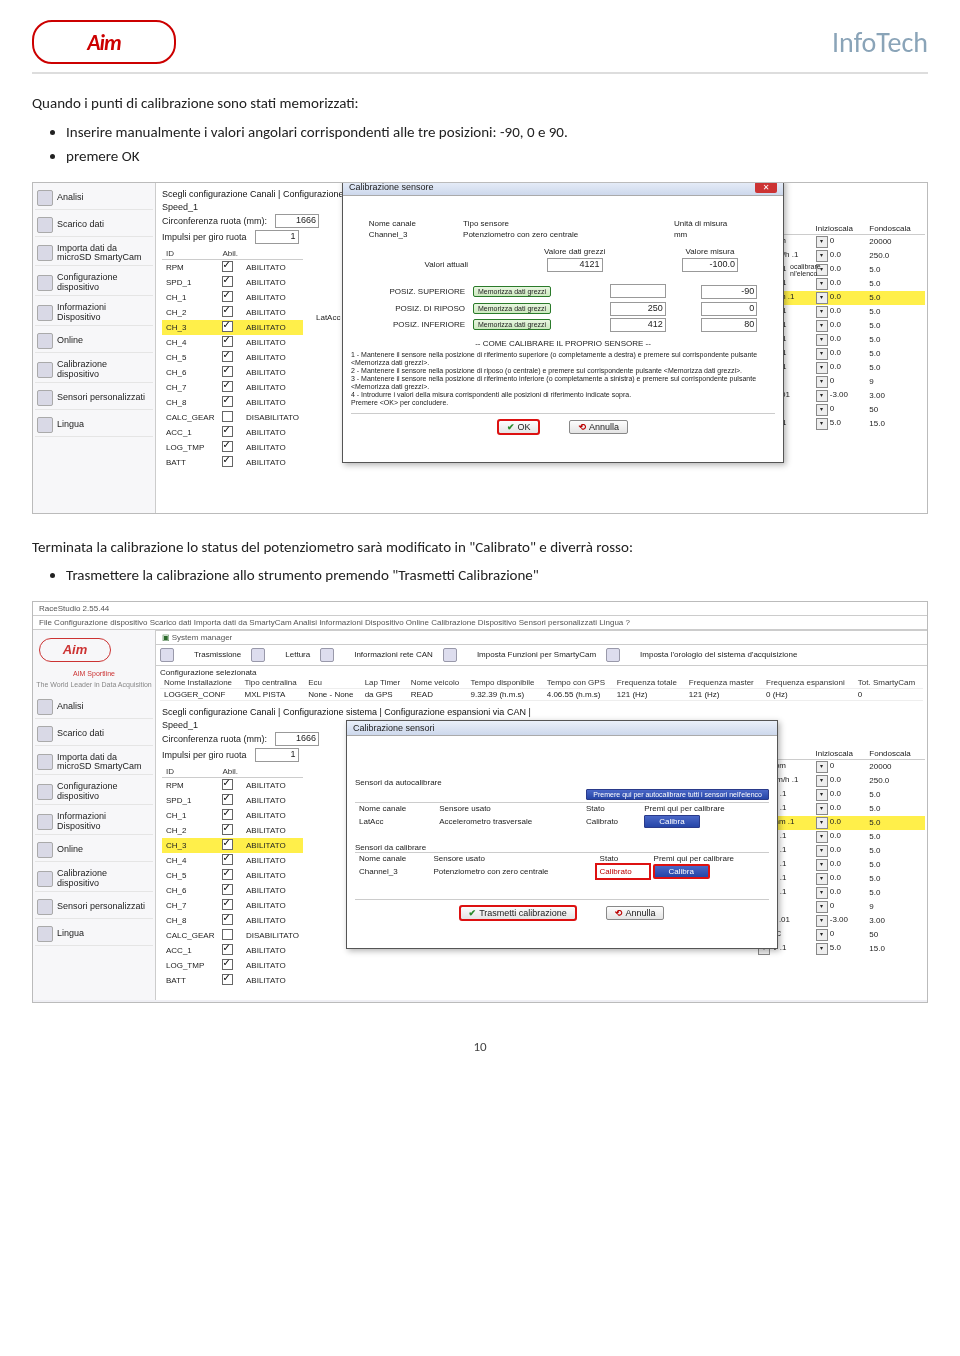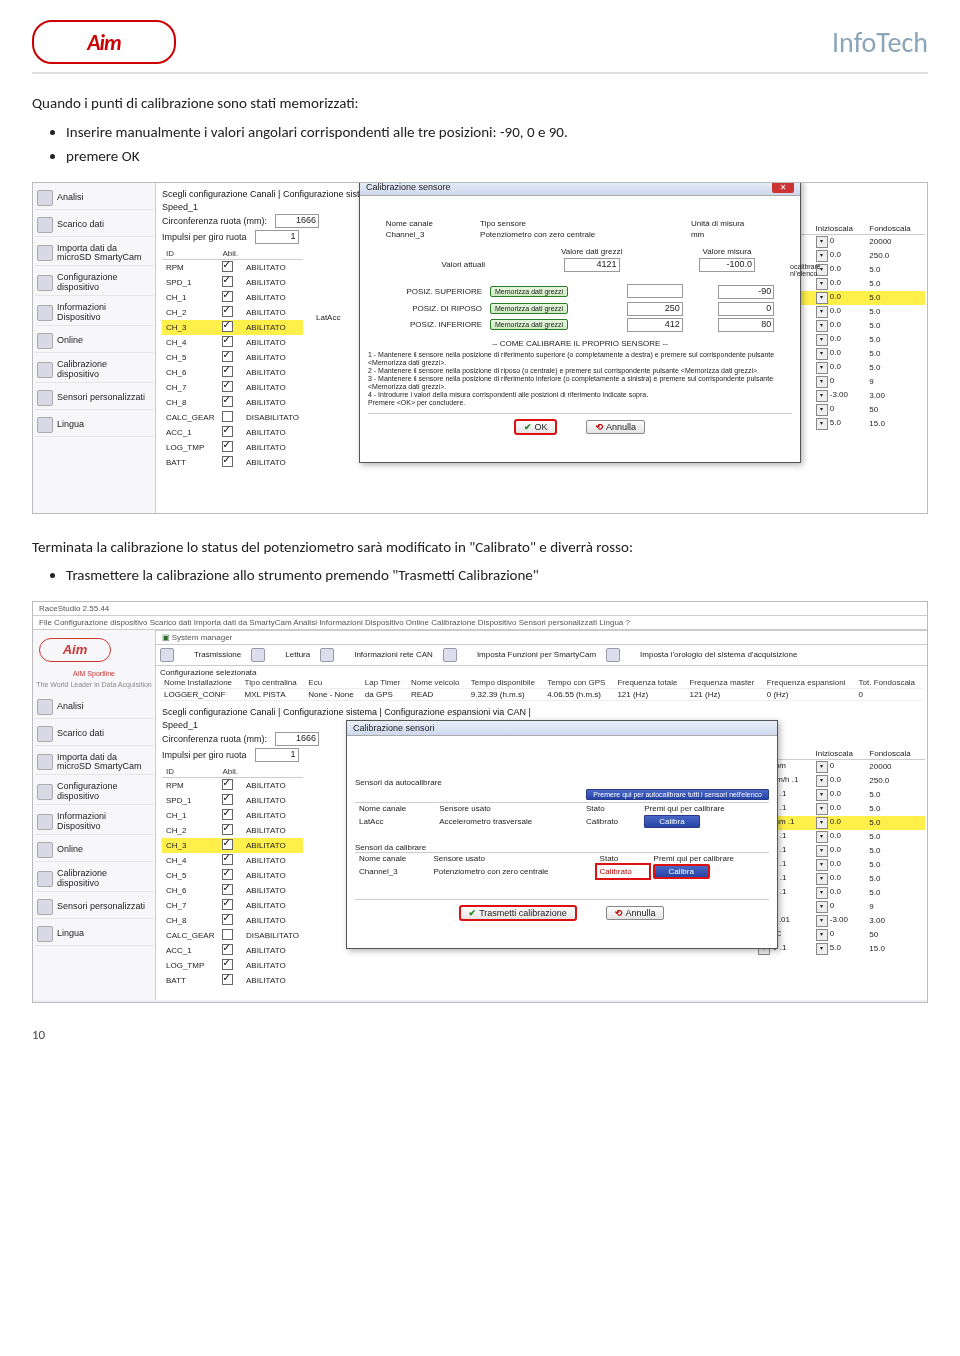--- a/index.html
+++ b/index.html
@@ -44,21 +44,21 @@
 .red-outline{outline:2px solid #d11;outline-offset:-1px}
 .stato-cell{color:#b00;font-size:8px}
 .bar-top{background:#fff;border-bottom:1px solid #ccc;padding:2px 6px;font-size:8px;color:#555}
 .toolbar-row{display:flex;gap:10px;padding:3px 4px;background:#fff;border-bottom:1px solid #ccc;font-size:8px;align-items:center;white-space:nowrap;overflow:hidden}
 .tb-btn{display:flex;align-items:center;gap:20px}
 .tb-ic{width:12px;height:12px;background:#dde;border:1px solid #99a;border-radius:2px}
 .cfg-sel{font-size:8px;padding:2px 4px;background:#fff}
 .cfg-sel table{border-collapse:collapse;width:100%}
 .cfg-sel td,.cfg-sel th{padding:1px 4px;font-size:8px;text-align:left;border-bottom:1px solid #eee;white-space:nowrap}
 .cfg-sel th{font-weight:normal;color:#333}
-.pagenum{text-align:left;font-size:13px;color:#444;margin-top:24px}
+.pagenum{text-align:center;font-size:13px;color:#444;margin-top:36px}
 .calib-table{font-size:8px;border-collapse:collapse}
 .calib-table td{padding:1px 4px}
 .tiny{font-size:7px;line-height:1.15}
 .bottom-btns{display:flex;justify-content:center;gap:30px;padding:6px;border-top:1px solid #ccc;margin-top:6px}
 .logo-aim{width:70px;height:22px;border:1px solid #c33;border-radius:12px;color:#c33;font-style:italic;font-weight:bold;font-size:13px;display:flex;align-items:center;justify-content:center;margin:4px}
 .sub-logo{font-size:7px;color:#c33;text-align:center;line-height:1}
 .blue{color:#1a3ea8}
 </style>
 </head>
 <body>
@@ -288,21 +288,21 @@
                 </tr>
                 <tr>
                   <td><span class="dropdown-ic">▾</span> V .1</td>
                   <td><span class="dropdown-ic">▾</span> 5.0</td>
                   <td>15.0</td>
                 </tr>
               </tbody>
             </table>
           </div>
 
-        <div class="dialog" style="left:203px;top:-4px;width:440px">
+        <div class="dialog" style="left:186px;top:-4px;width:440px">
           <div class="titlebar">
               <span>Calibrazione sensore</span>
               <span class="close">✕</span>
             </div>
           <div class="dlg-body">
             <table class="calib-table" style="width:100%">
               <tbody>
                   <tr>
                     <td></td>
                     <td>Nome canale</td>
@@ -472,21 +472,21 @@
                   <th>Nome Installazione</th>
                   <th>Tipo centralina</th>
                   <th>Ecu</th>
                   <th>Lap Timer</th>
                   <th>Nome veicolo</th>
                   <th>Tempo disponibile</th>
                   <th>Tempo con GPS</th>
                   <th>Frequenza totale</th>
                   <th>Frequenza master</th>
                   <th>Frequenza espansioni</th>
-                  <th>Tot. Fondoscala</th>
+                  <th>Tot. SmartyCam</th>
                 </tr>
                 <tr>
                   <td>LOGGER_CONF</td>
                   <td>MXL PISTA</td>
                   <td>None - None</td>
                   <td>da GPS</td>
                   <td>READ</td>
                   <td>9.32.39 (h.m.s)</td>
                   <td>4.06.55 (h.m.s)</td>
                   <td>121 (Hz)</td>

